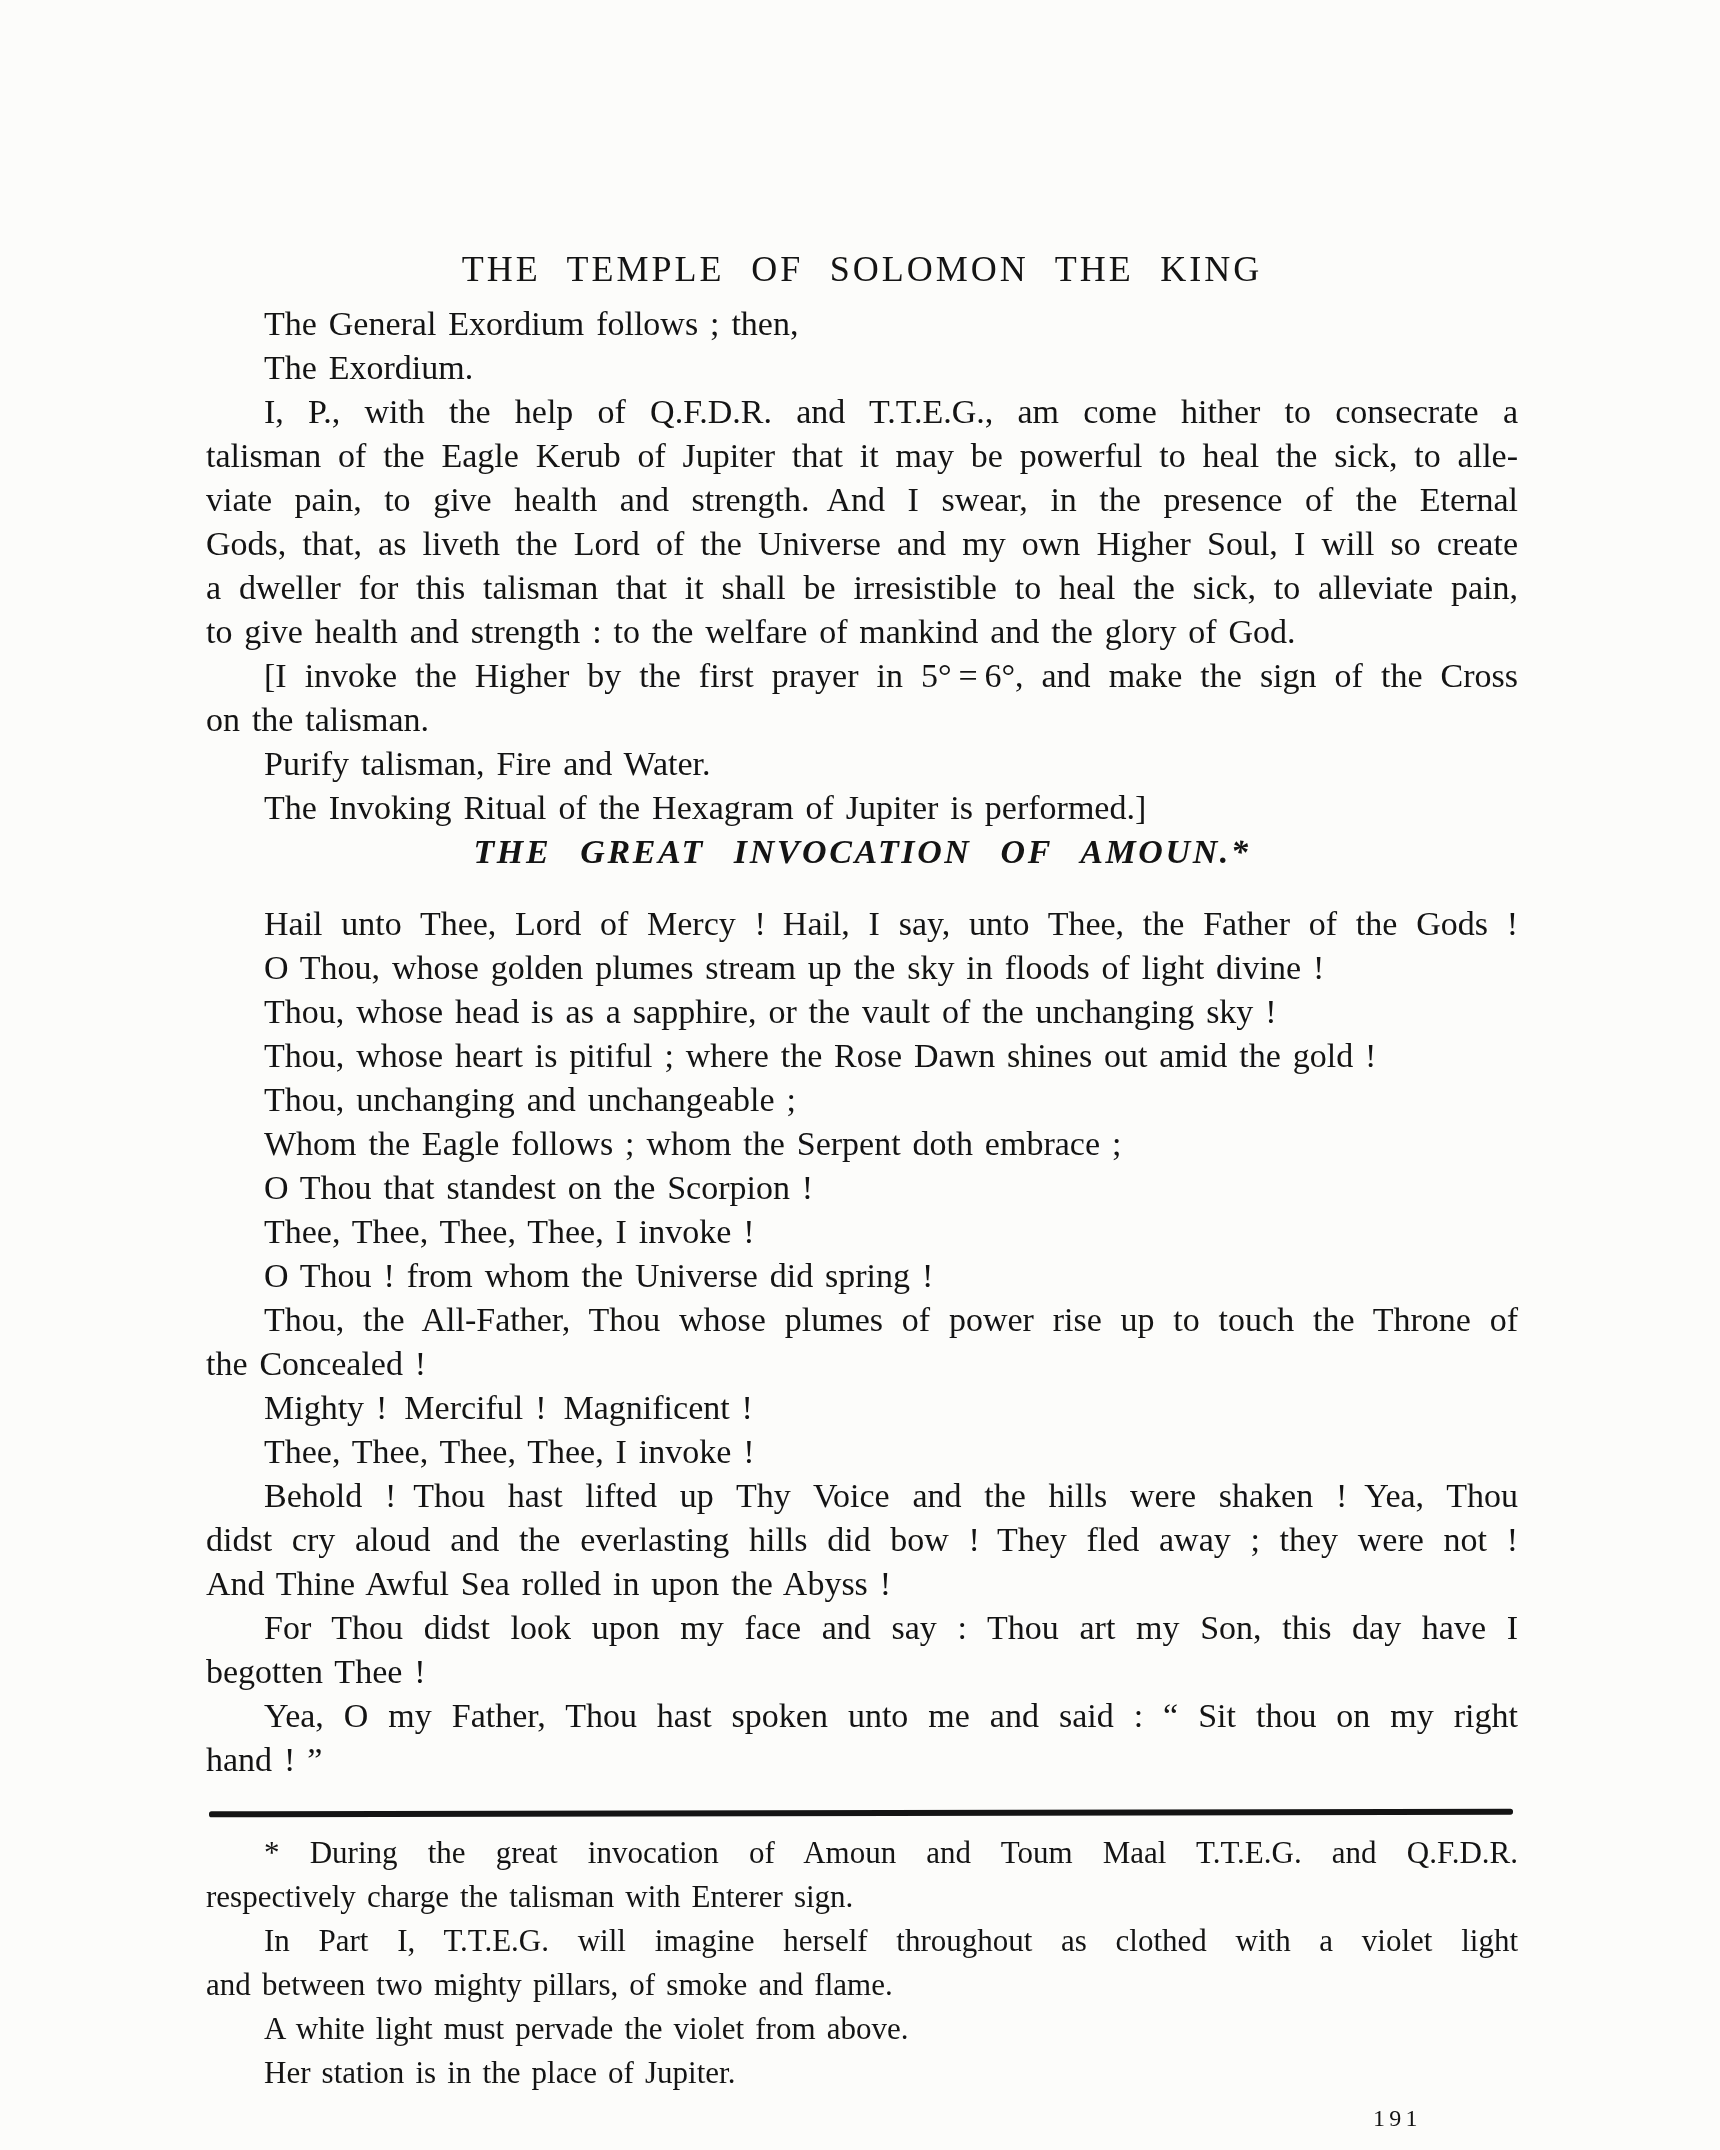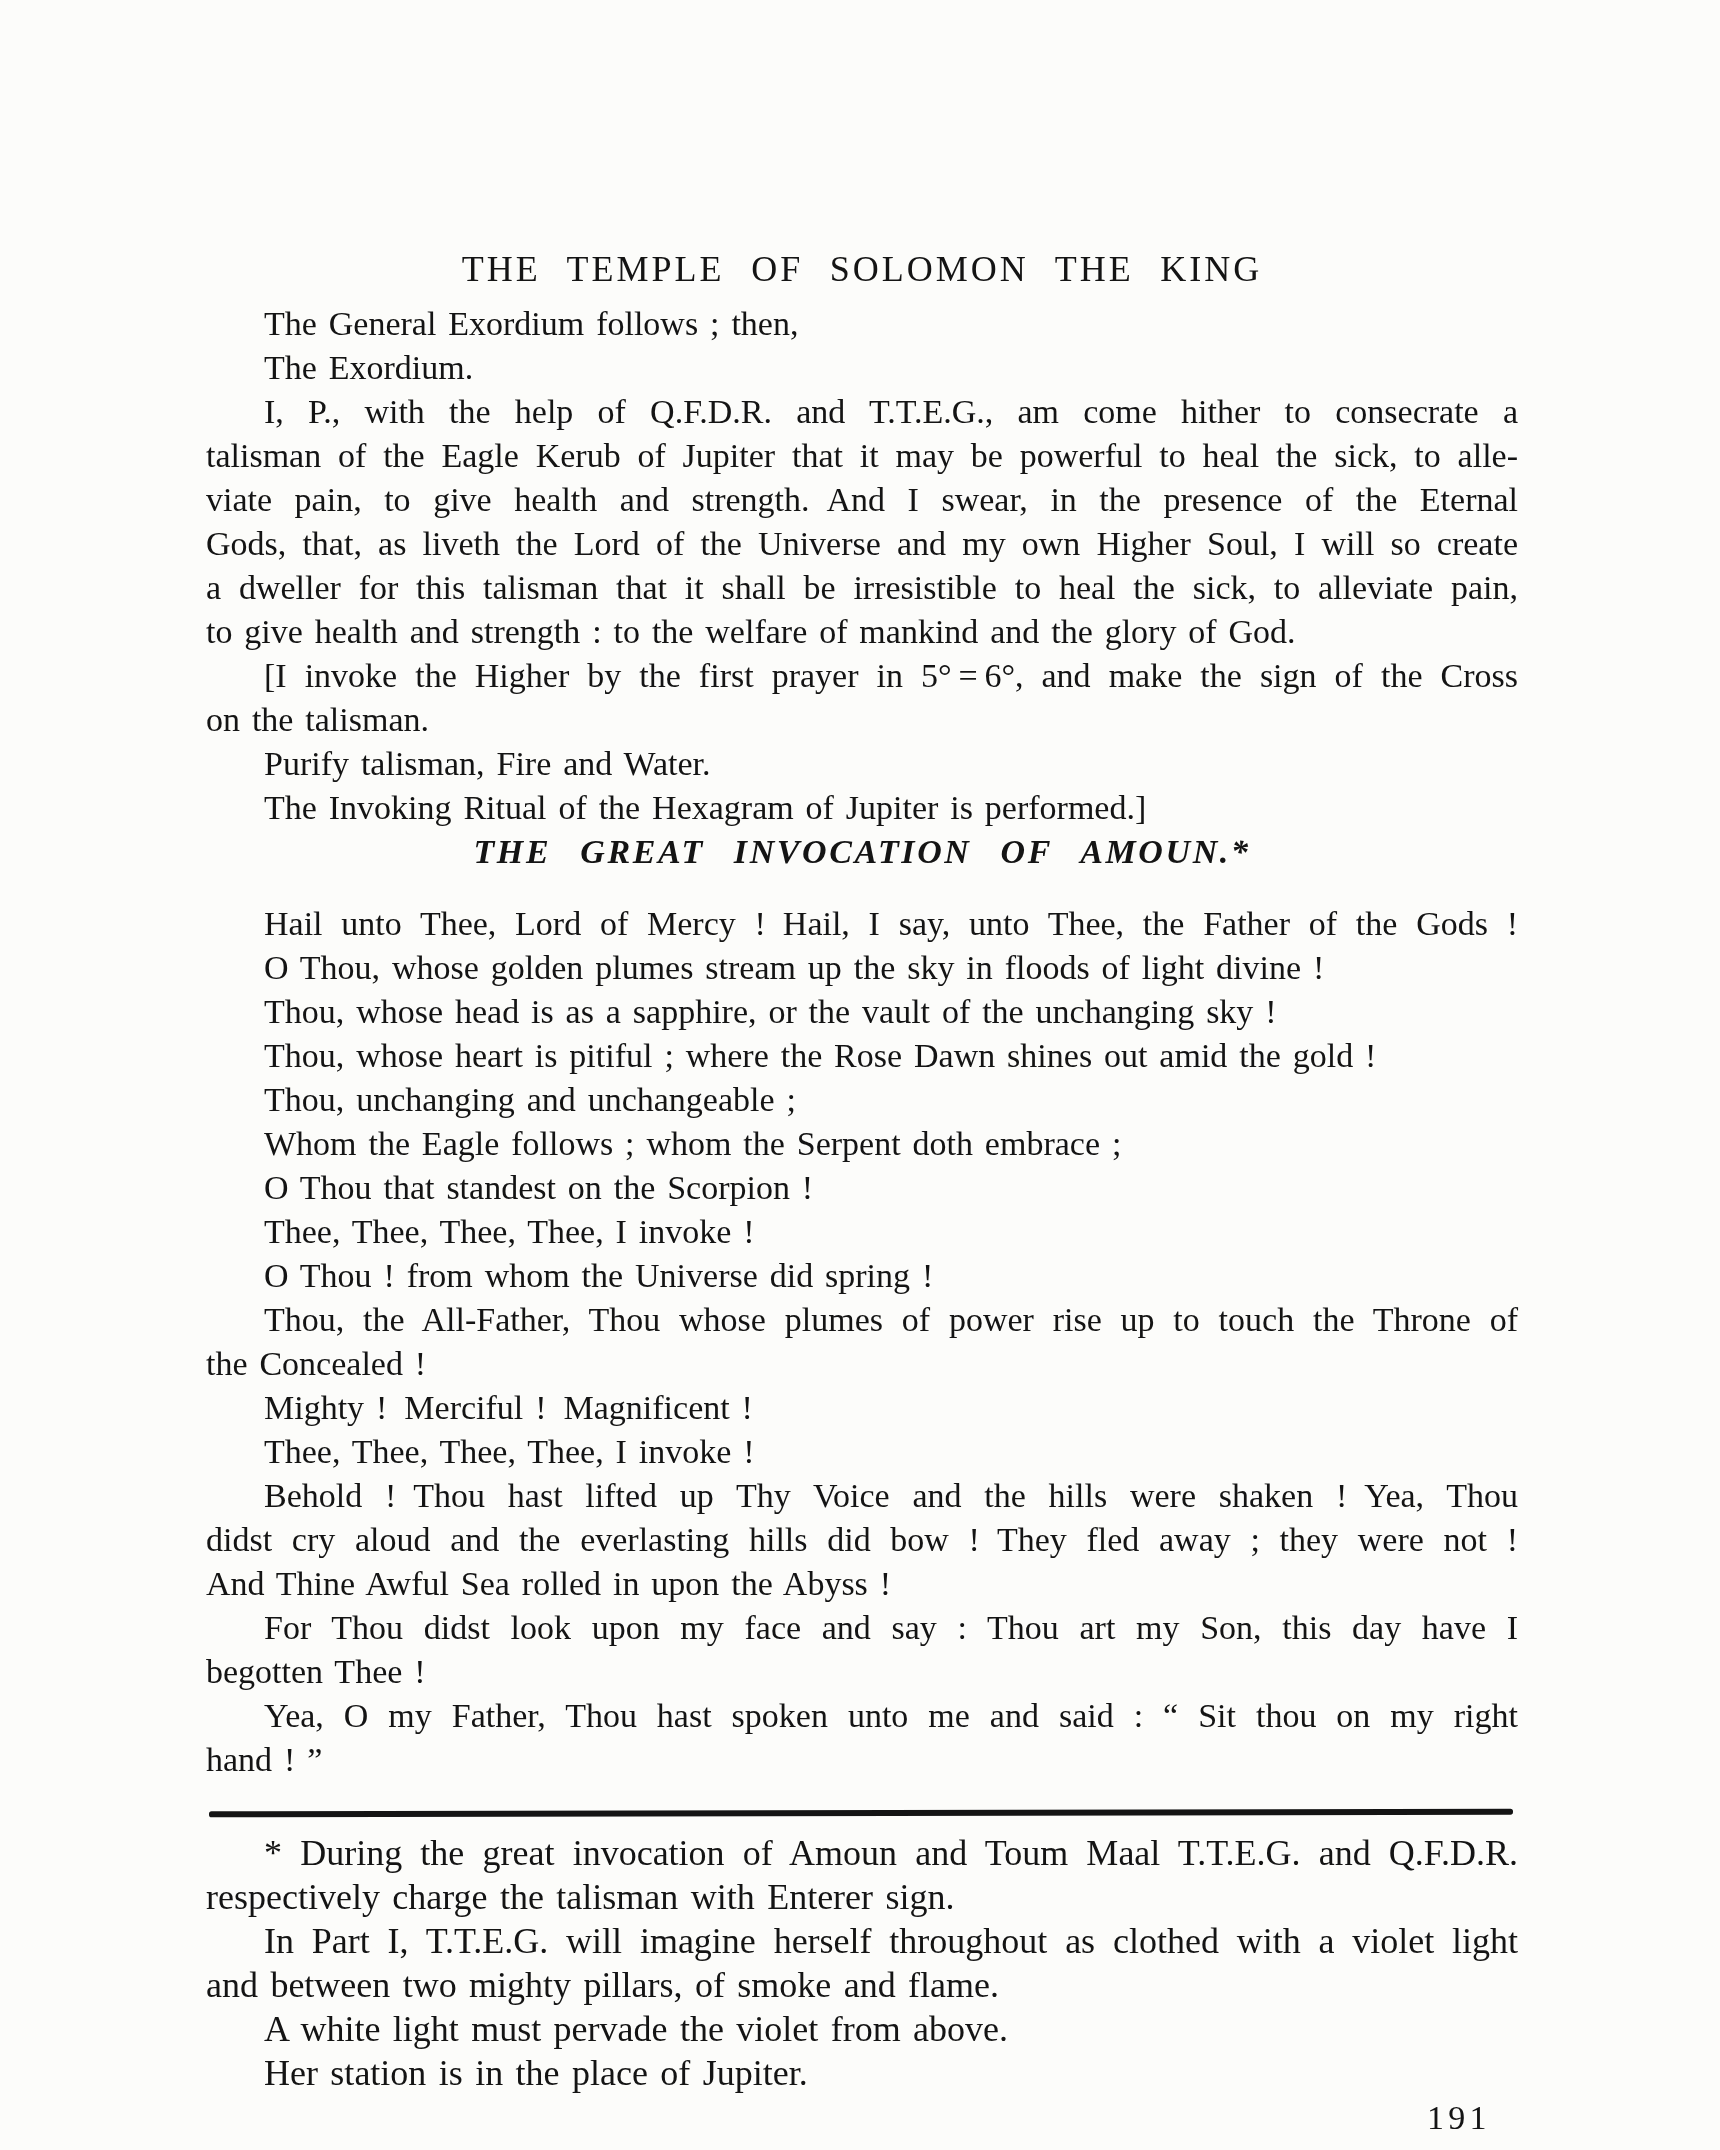--- a/index.html
+++ b/index.html
@@ -67,29 +67,29 @@
     margin-top: 27.5px;
     margin-left: 3.4px;
     width: 1304px;
     height: 5.6px;
     background: #141414;
     border-radius: 2.6px;
     transform: rotate(-0.12deg);
   }
   .footnote-block {
     margin-top: 15.5px;
-    font-size: 36px;
+    font-size: 31px;
   }
   .folio {
     position: absolute;
-    left: 1427px;
+    left: 1373px;
     top: 2096px;
     height: 44px;
     line-height: 44px;
-    font-size: 34px;
+    font-size: 24px;
     letter-spacing: 4.3px;
   }
 </style>
 </head>
 <body>
 
 <div class="page">
 
   <h1 class="page-title">THE TEMPLE OF SOLOMON THE KING</h1>
 

